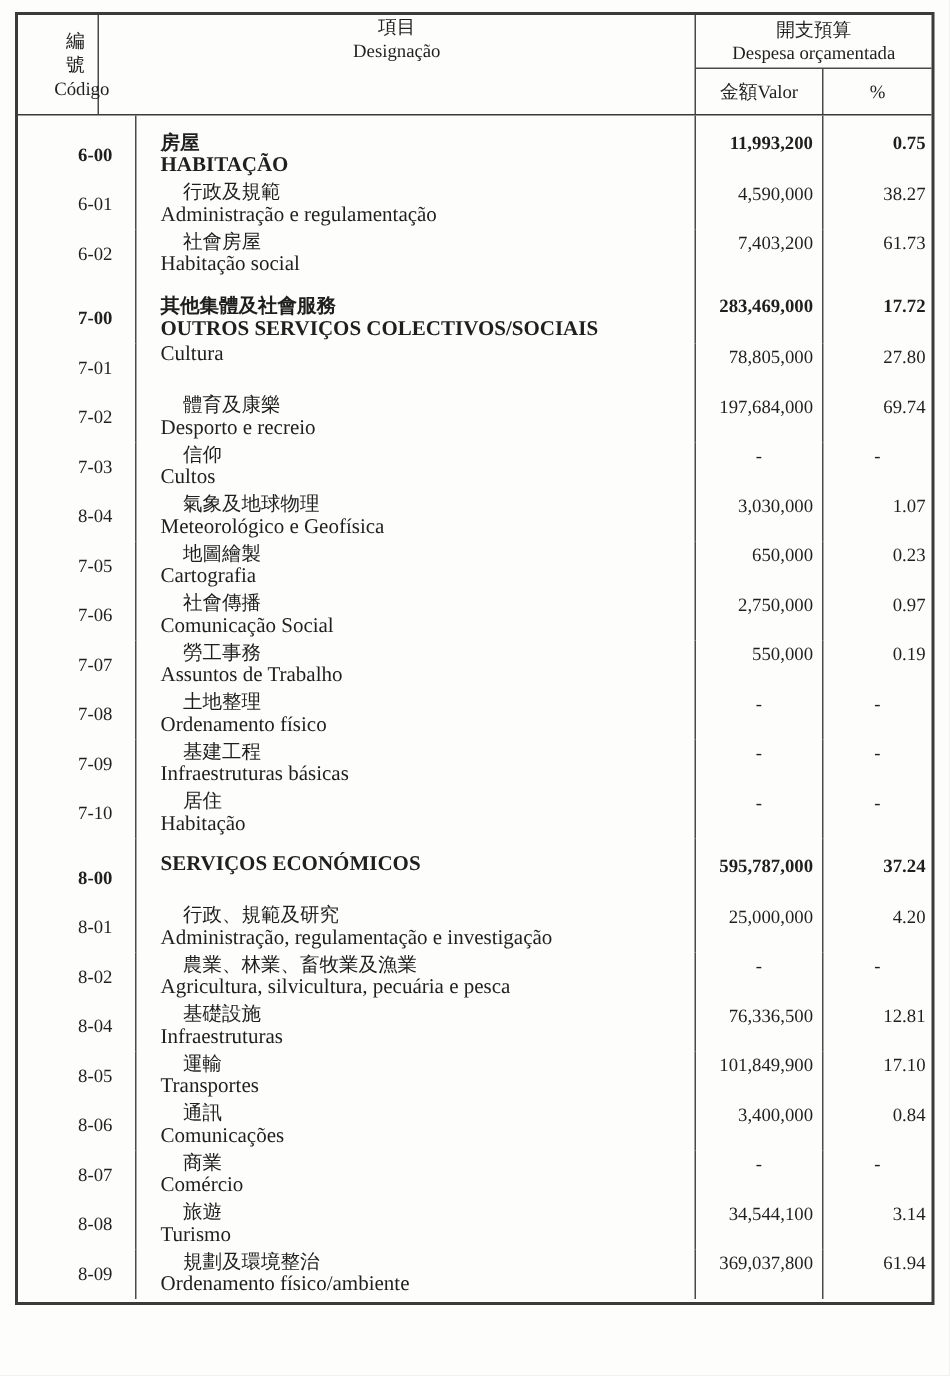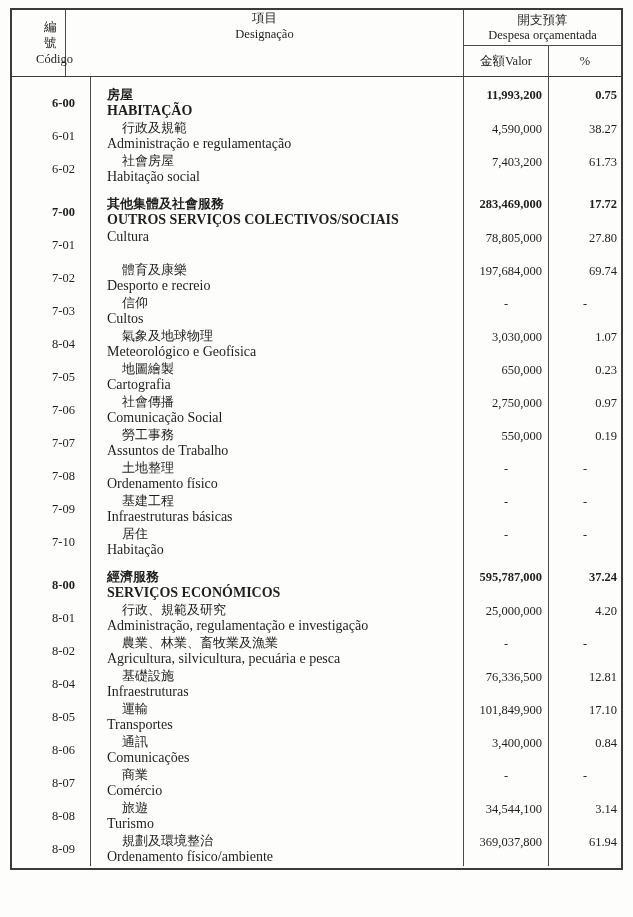--- a/index.html
+++ b/index.html
@@ -235,21 +235,20 @@
           <div class="c-desig">
             <div class="zh ind">居住</div>
             <div class="pt">Habitação</div>
           </div>
           <div class="c-val dash">-</div>
           <div class="c-pct dash">-</div>
         </div>
         <div class="row section-head">
           <div class="c-code">8-00</div>
           <div class="c-desig">
-            <div class="zh">經濟服務</div>
             <div class="pt">SERVIÇOS ECONÓMICOS</div>
           </div>
           <div class="c-val">595,787,000</div>
           <div class="c-pct">37.24</div>
         </div>
         <div class="row">
           <div class="c-code">8-01</div>
           <div class="c-desig">
             <div class="zh ind">行政、規範及研究</div>
             <div class="pt">Administração, regulamentação e investigação</div>

